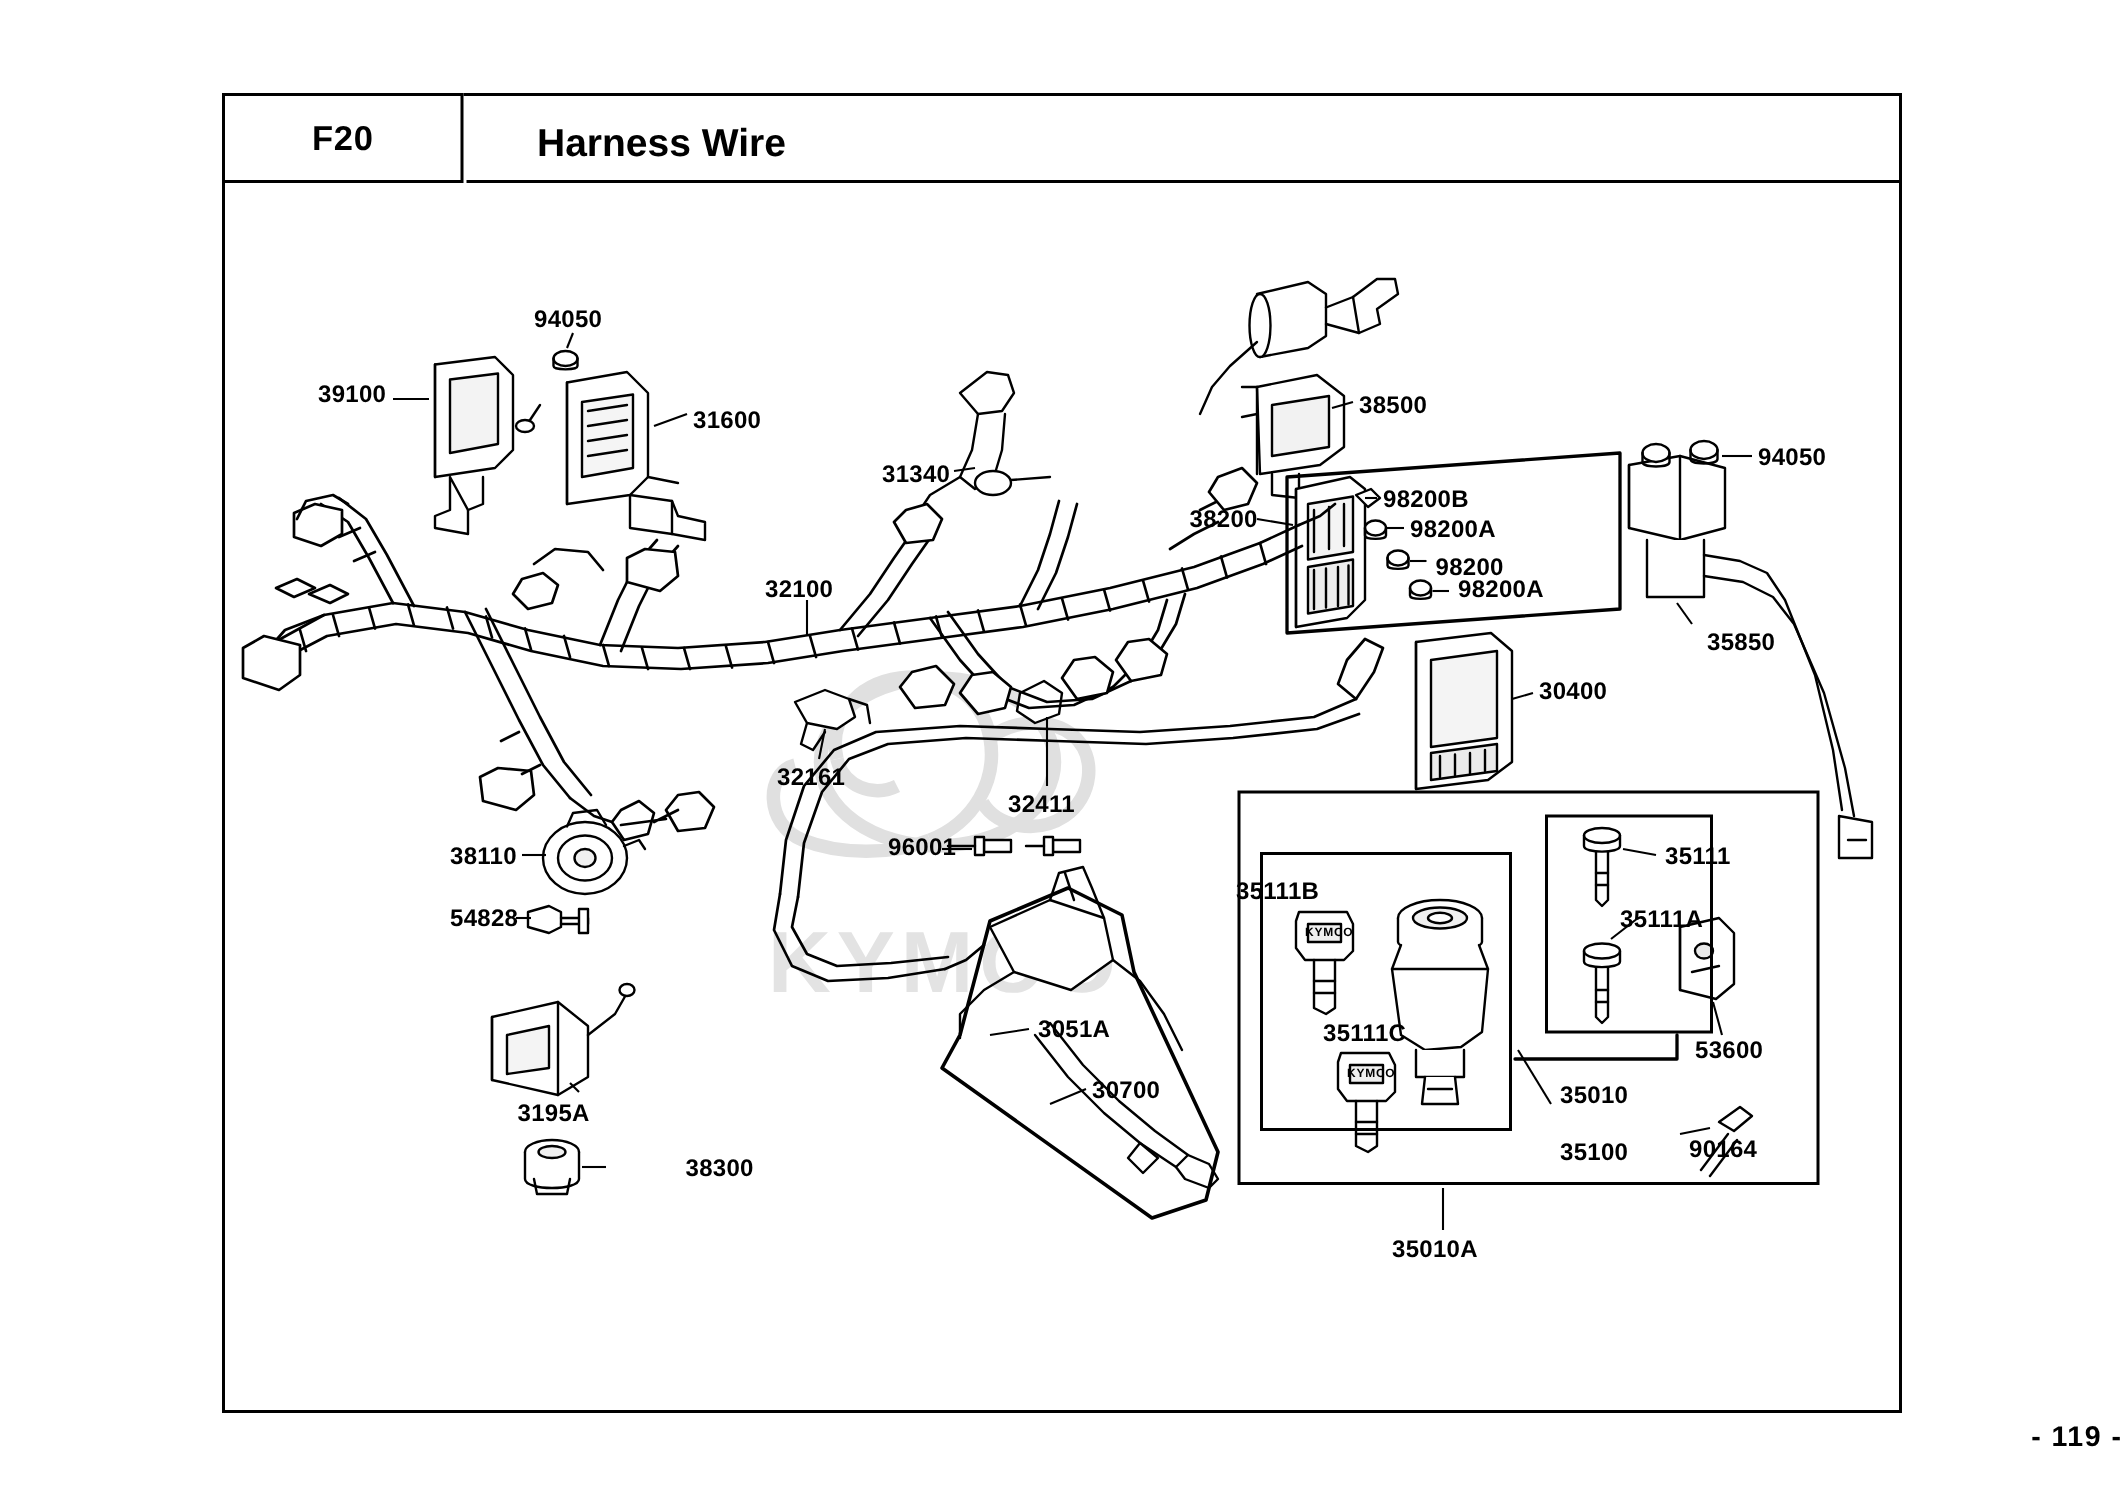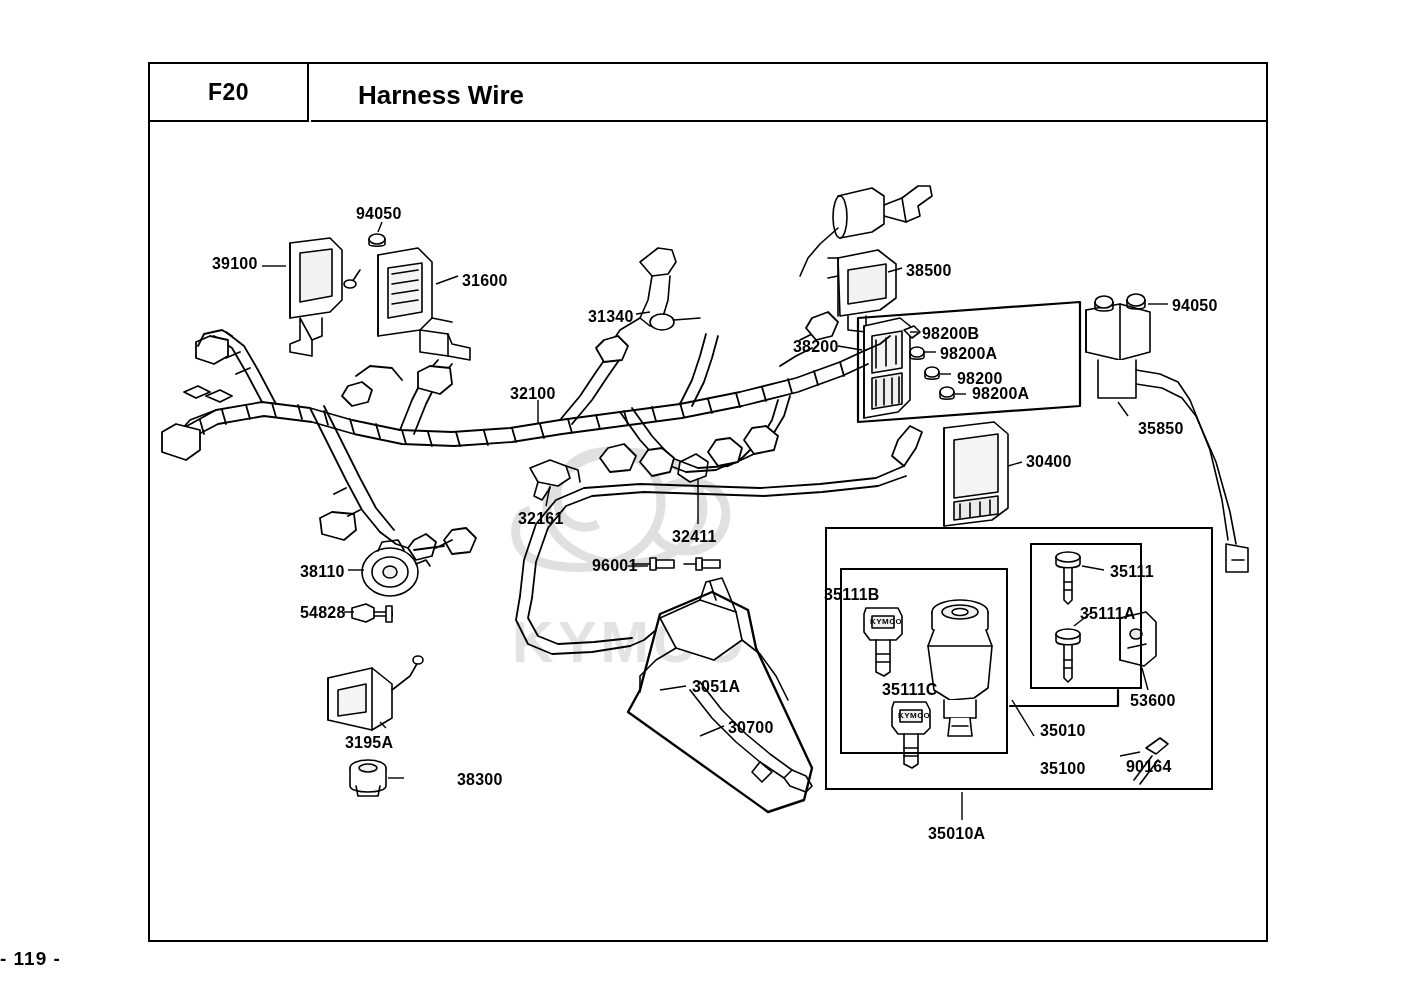--- a/index.html
+++ b/index.html
@@ -62,21 +62,21 @@
     left: 358px;
     top: 80px;
     font-size: 26px;
     font-weight: bold;
   }
   .page-number {
     position: absolute;
     left: 0;
     top: 948px;
     width: 1415px;
-    text-align: left;
+    text-align: right;
     font-size: 19px;
     font-weight: bold;
     letter-spacing: 1px;
   }
   
   .lbl {
     position: absolute;
     font-size: 16px;
     font-weight: bold;
     white-space: nowrap;

